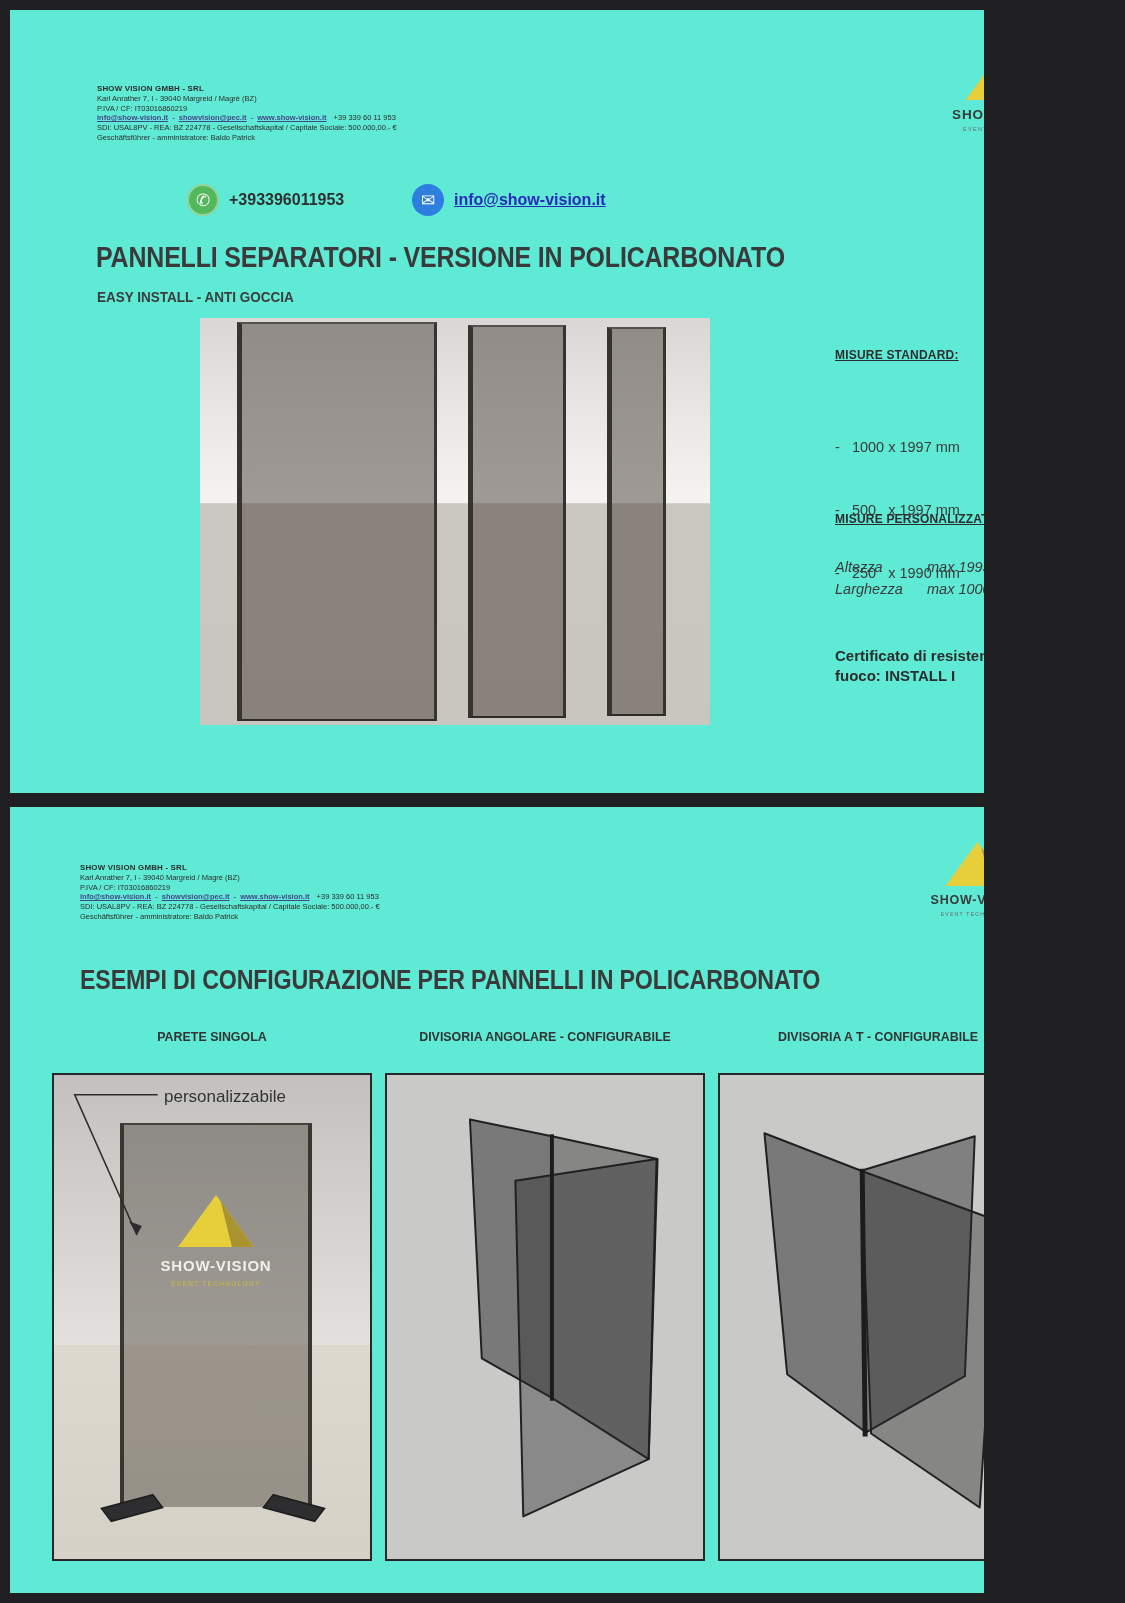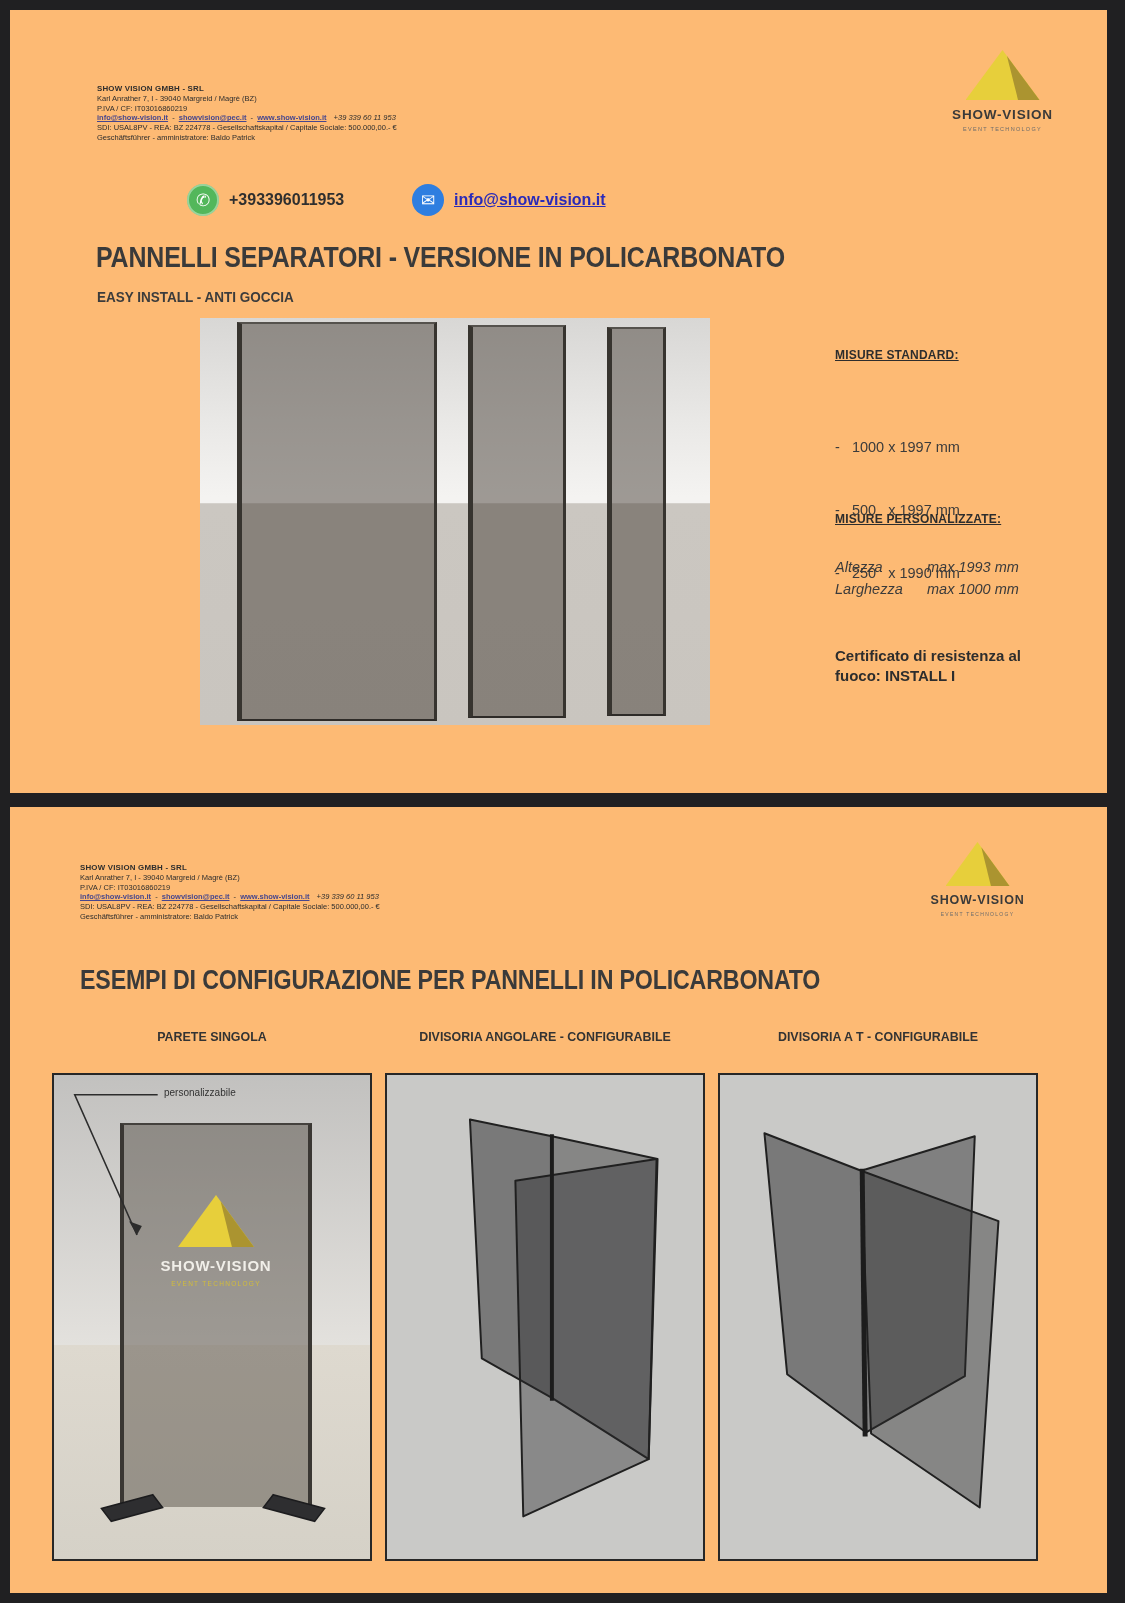--- a/index.html
+++ b/index.html
@@ -3,29 +3,29 @@
 <meta charset="utf-8">
 <style>
   html,body { margin:0; padding:0; }
   body {
     width:1125px; height:1603px;
     background:#202022;
     font-family:"Liberation Sans", sans-serif;
     position:relative;
     -webkit-font-smoothing:antialiased;
   }
-  .page { position:absolute; left:10px; width:1097px; background:#fdba74; overflow:hidden; }
+  .page { position:absolute; left:10px; width:974px; background:#5eead4; overflow:hidden; }
   #pg1 { top:10px; height:783px; }
   #pg2 { top:807px; height:786px; }
 
   
   .company { position:absolute; font-size:7.5px; line-height:9.8px; color:#2d2d2d; }
   .company .c-name { font-weight:bold; font-size:7.9px; letter-spacing:.2px; }
   .company .lnk { color:#46468e; text-decoration:underline; font-weight:bold; }
-  .company .plain { color:#2d2d2d;font-style:italic; }
+  .company .plain { color:#2d2d2d; }
   .company .sep { margin:0 2px; }
 
   
   .logo { position:absolute; display:flex; flex-direction:column; align-items:center; }
   .pyr { position:relative; }
   .pyr .pyr-main { position:absolute; inset:0; background:#e7cf3b; clip-path:polygon(50% 0,0 100%,100% 100%); }
   .pyr .pyr-shade { position:absolute; inset:0; background:#ab9430; clip-path:polygon(56% 12%, 100% 100%, 71% 100%); }
   .logo-name { font-weight:bold; color:#3a3a3a; letter-spacing:.8px; margin-top:7px; white-space:nowrap; }
   .logo-tag { color:#6b6b6b; letter-spacing:1.3px; margin-top:4px; white-space:nowrap; }
 
@@ -72,21 +72,21 @@
   #box2 { left:375px; background:#c9c9c7; }
   #box3 { left:708px; background:#c9c9c7; }
   .b1wall { position:absolute; left:0; top:0; right:0; height:270px; background:linear-gradient(180deg,#c2c1bf,#e3e1dd); }
   .b1floor { position:absolute; left:0; top:270px; right:0; bottom:0; background:linear-gradient(180deg,#ded9cf,#d5d1c7); }
   .panel-single { position:absolute; left:66px; top:48px; width:192px; height:384px; background:rgba(74,66,58,.45); box-sizing:border-box;
     border-left:4px solid #3a3733; border-right:4px solid #3a3733; border-top:2px solid #44413d; }
   .pl-logo { position:absolute; left:0; right:0; top:70px; display:flex; flex-direction:column; align-items:center; }
   .pl-logo .logo-name { color:#f1efe9; font-size:15px; margin-top:10px; }
   .pl-logo .logo-tag { color:#d2bc3a; font-size:6.5px; margin-top:6px; }
   .scene-svg { position:absolute; inset:0; }
-  .anno { position:absolute; left:110px; top:12px; font-size:10px; color:#333; }
+  .anno { position:absolute; left:110px; top:12px; font-size:17px; color:#333; }
 </style>
 </head>
 <body>
 
 <div class="page" id="pg1">
 
   <div class="company" style="left:87px; top:74px;">
     <div class="c-name">SHOW VISION GMBH - SRL</div>
     <div>Karl Anrather 7, I - 39040 Margreid / Magrè (BZ)</div>
     <div>P.IVA / CF: IT03016860219</div>

